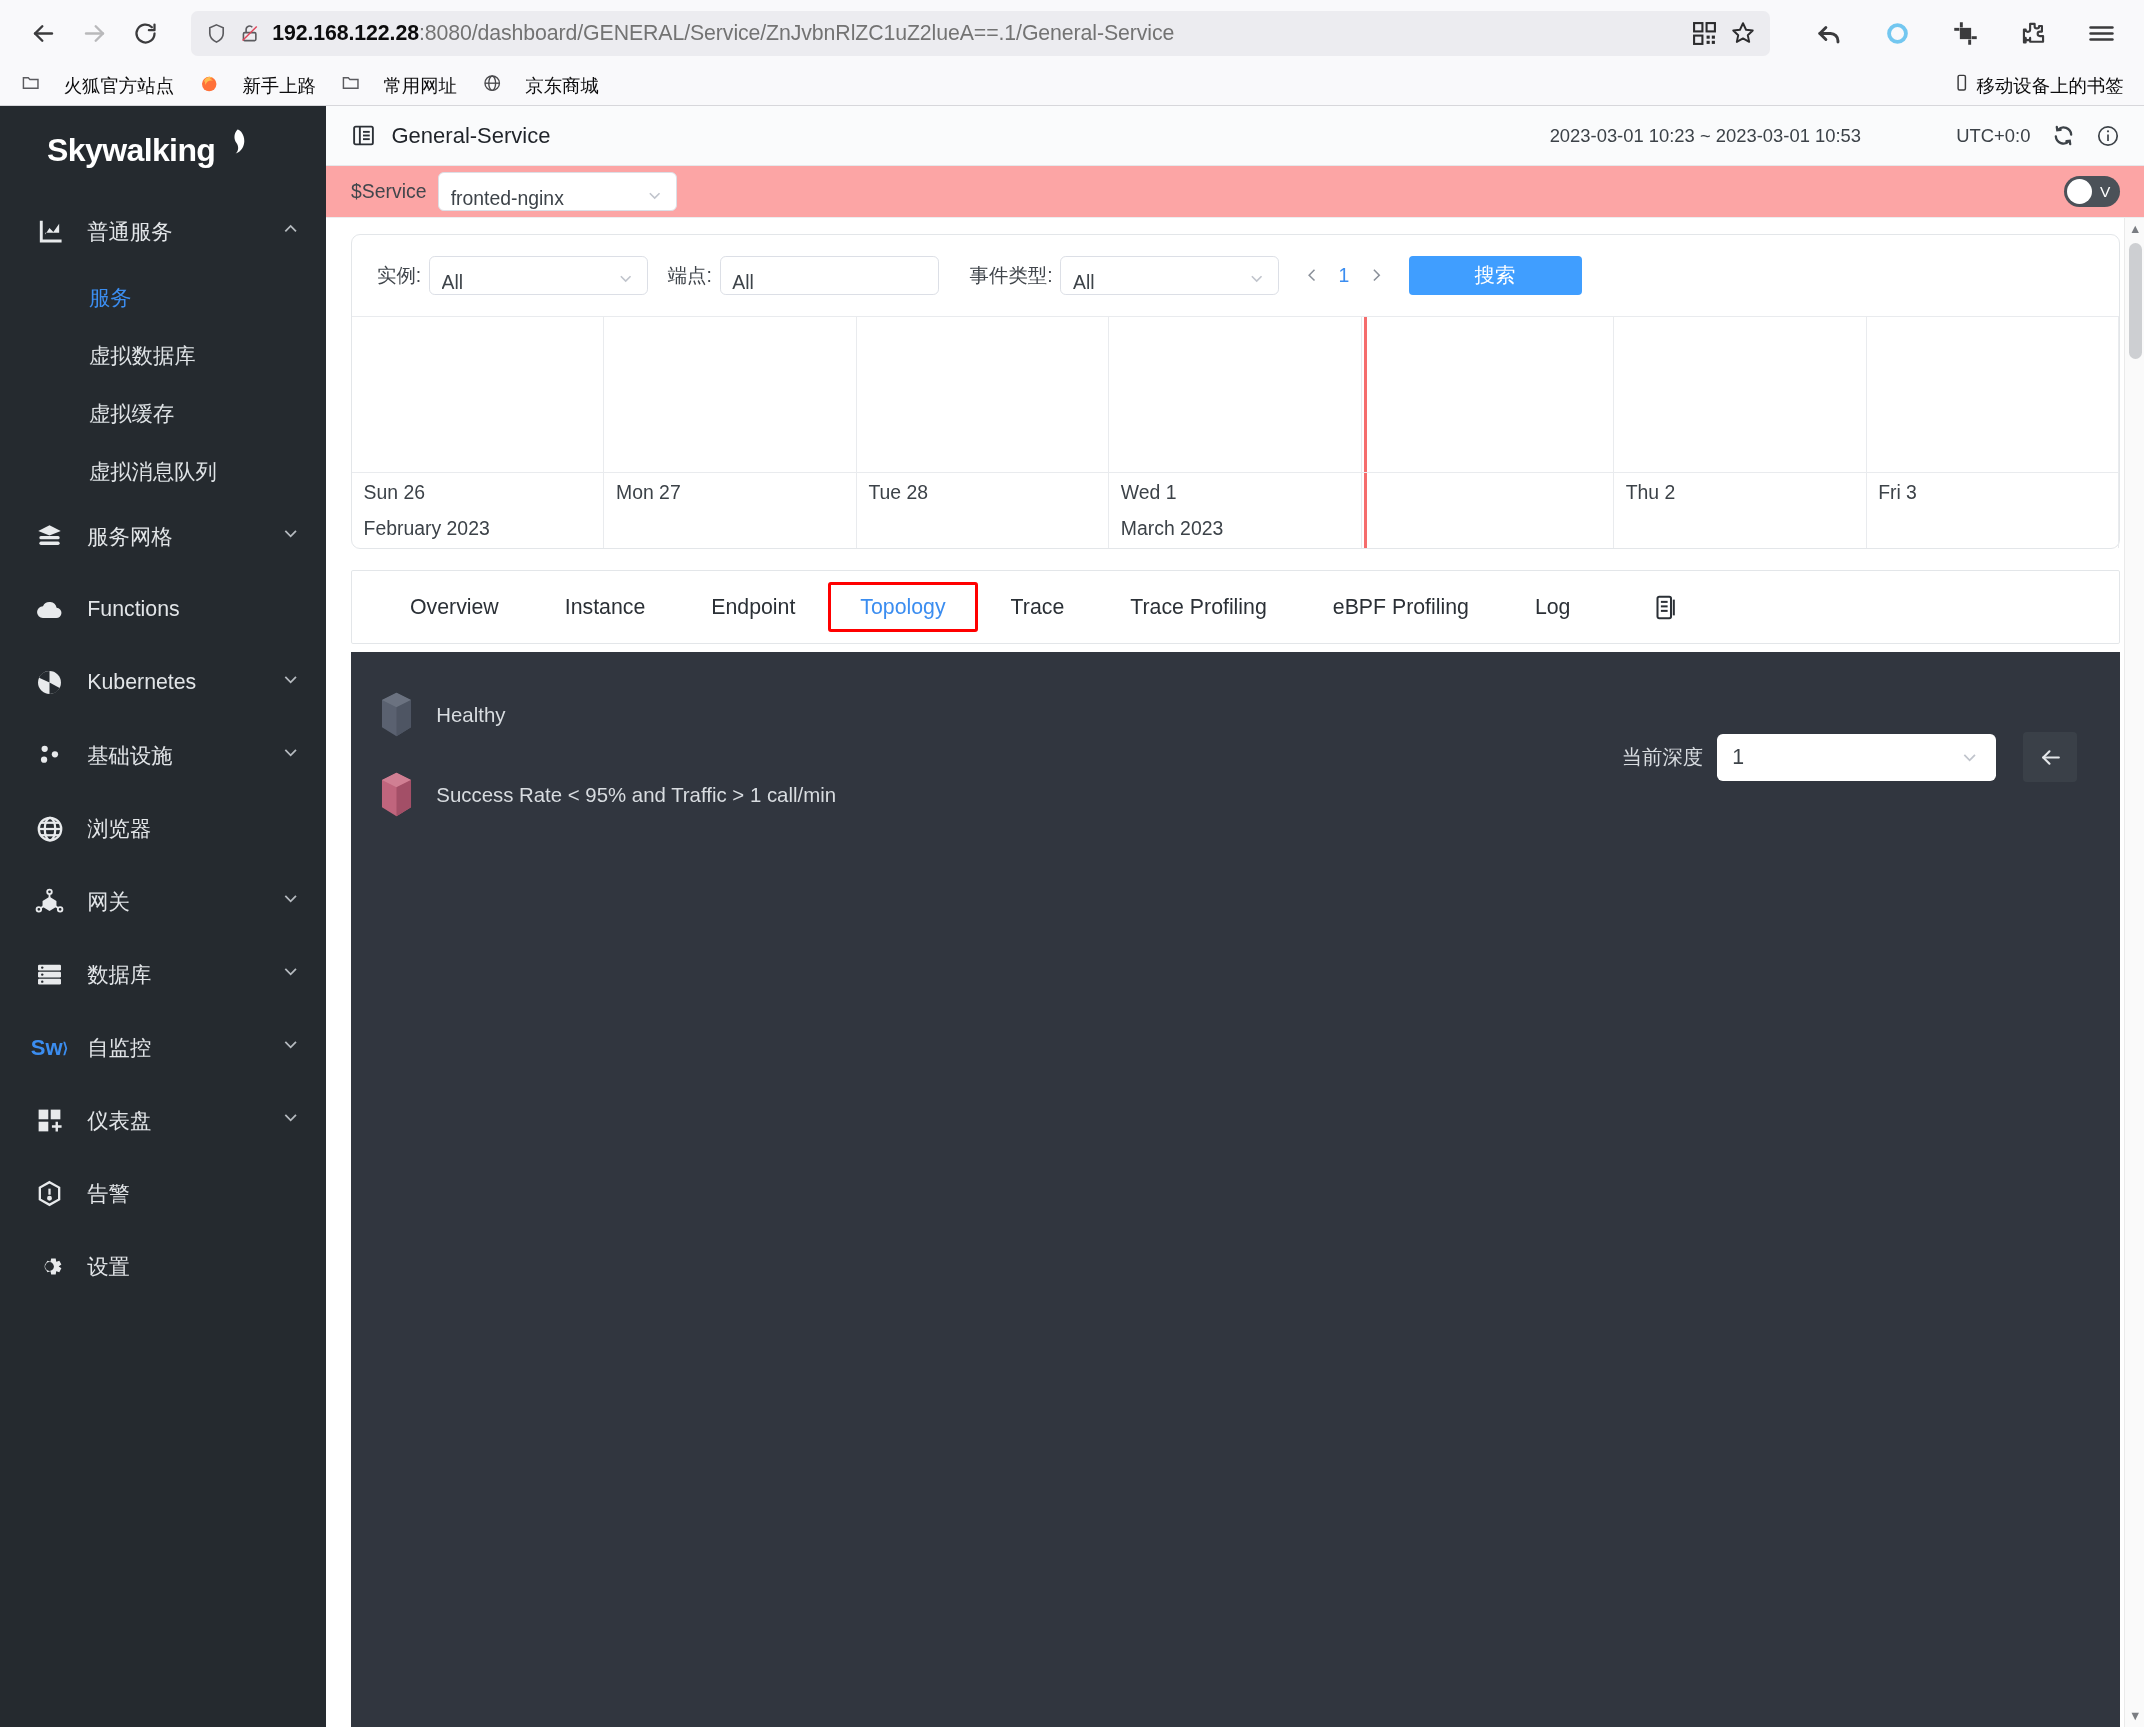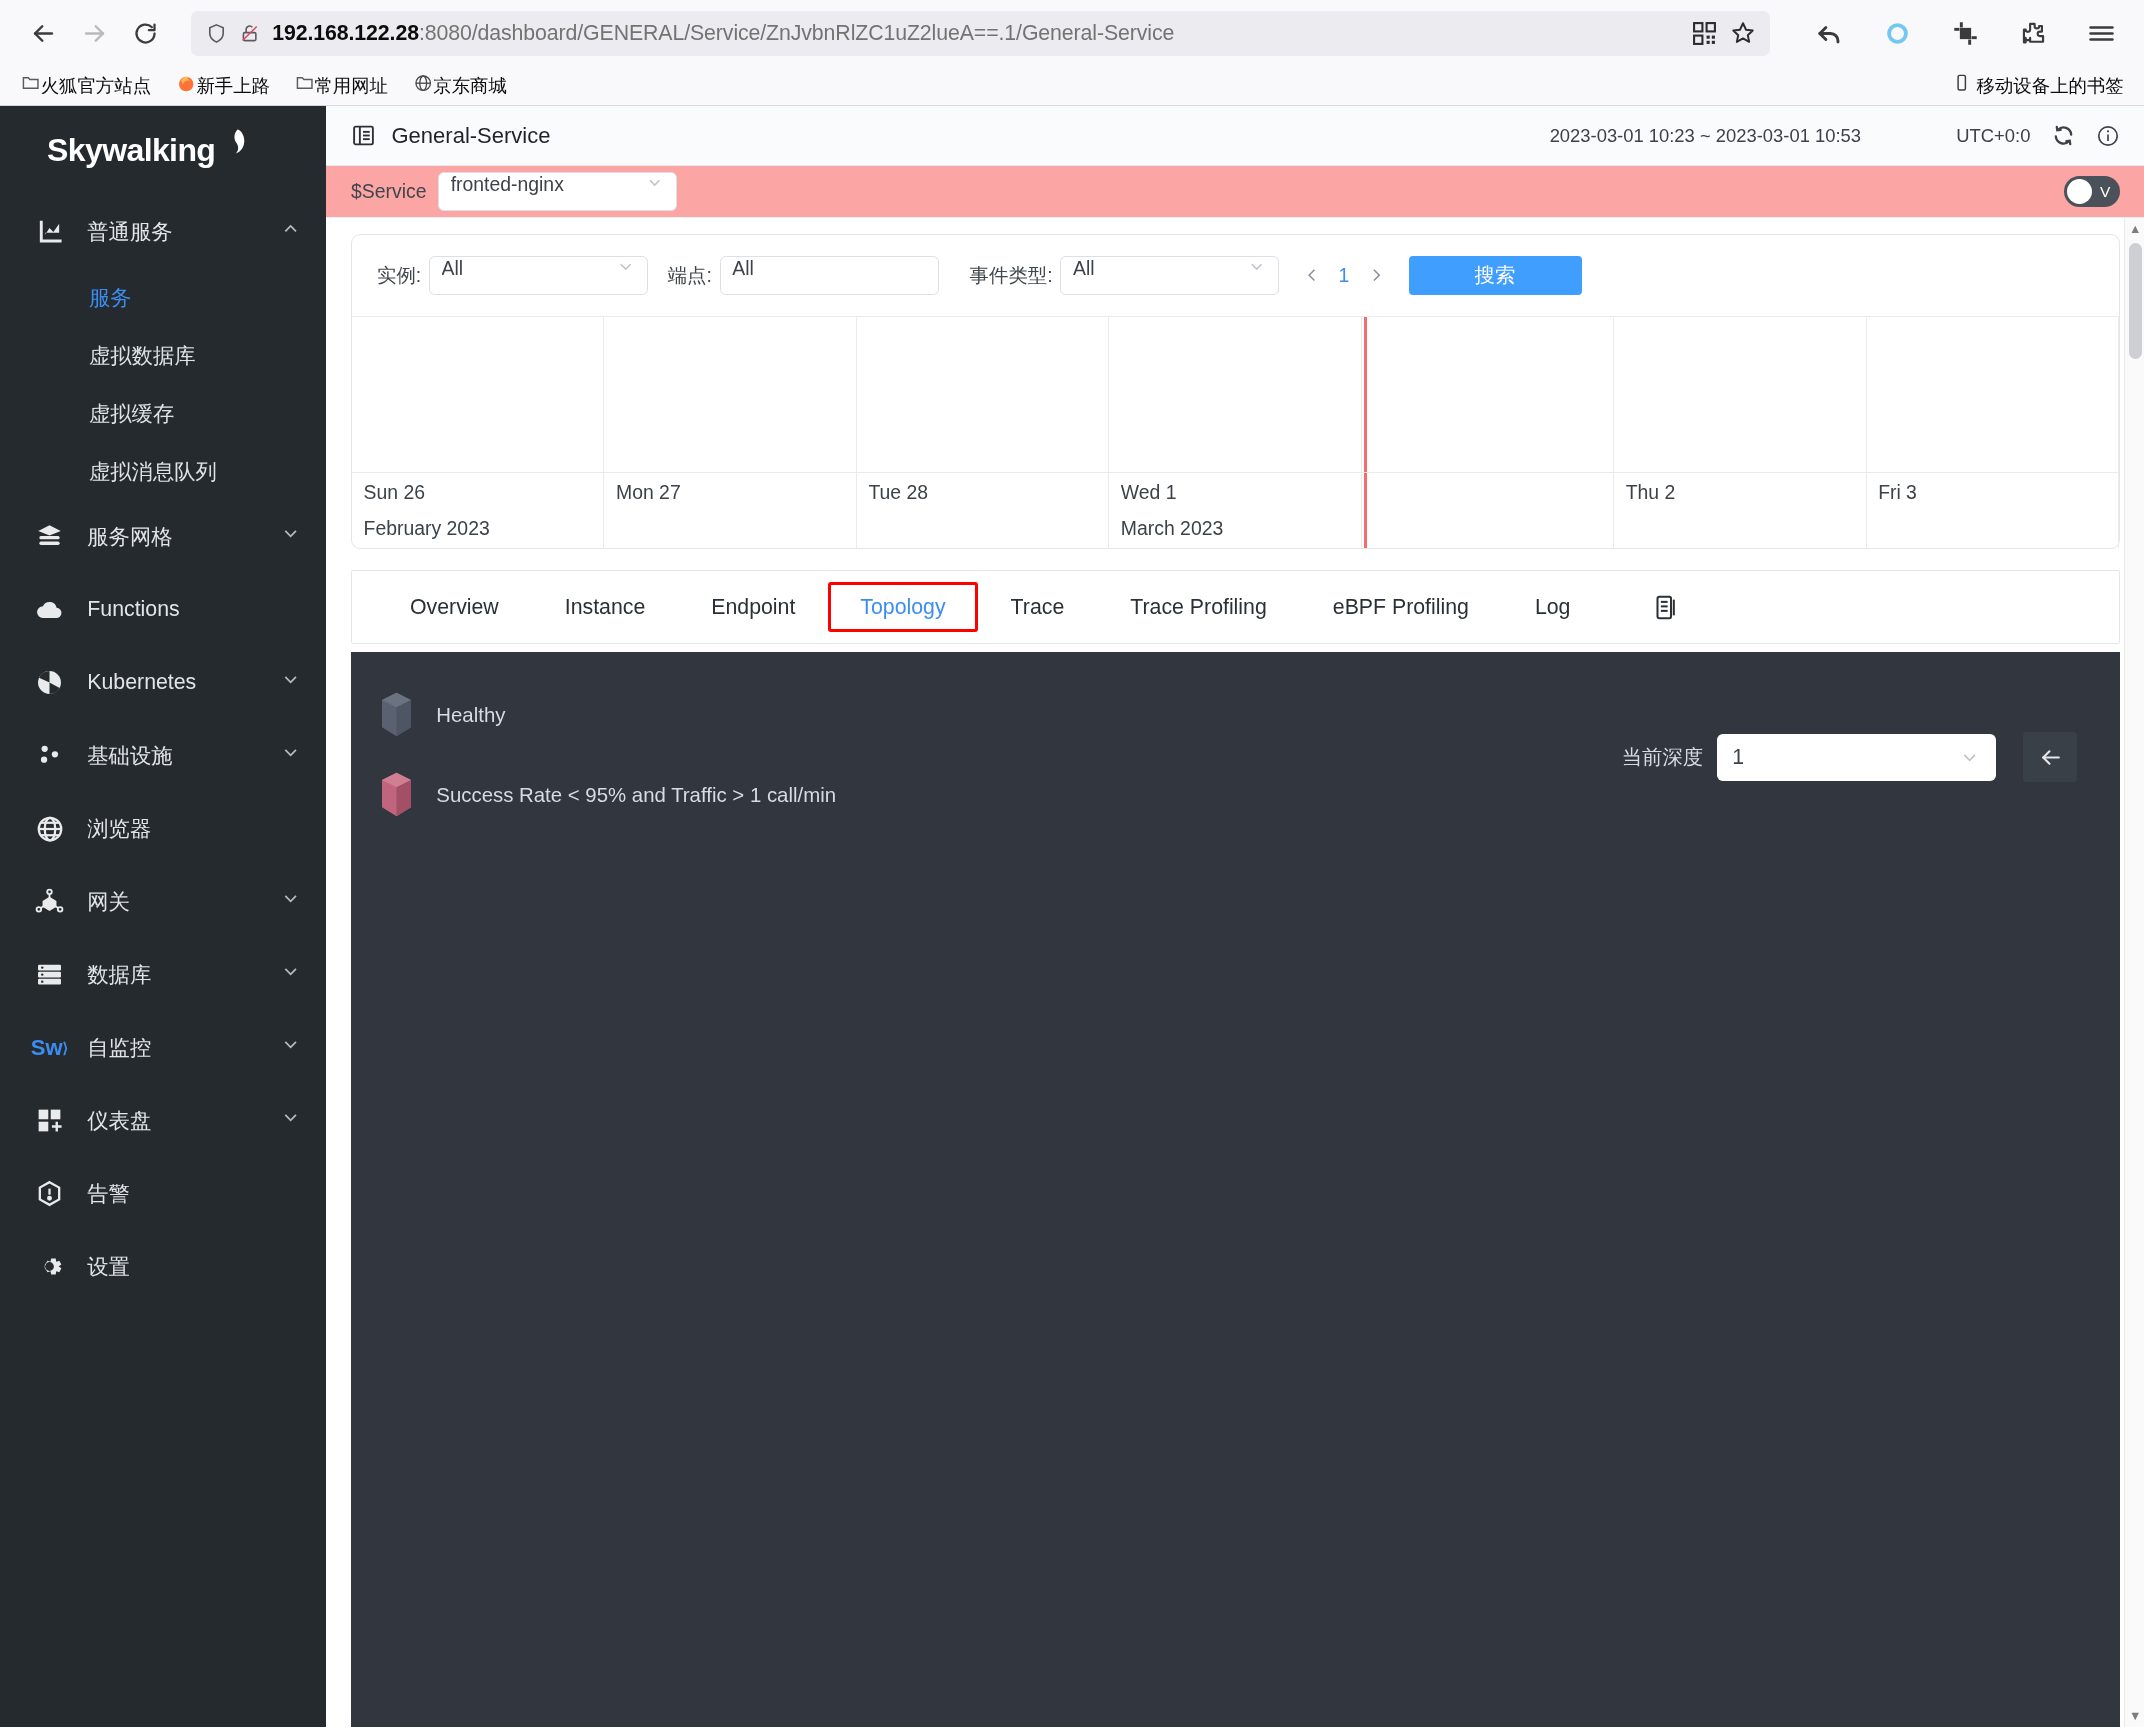--- a/index.html
+++ b/index.html
@@ -26,21 +26,21 @@
   .url-text {
     font-size:21.3px; color:#0c0c0d; white-space:nowrap; overflow:hidden;
     text-overflow:ellipsis; letter-spacing:-0.1px;
   }
   .url-text .host { font-weight:600; color:#0c0c0d; }
   .url-text .rest { color:#737373; }
   .urlbar-right { display:flex; align-items:center; gap:13.6px; margin-left:auto; }
   .toolbar-right { display:flex; align-items:center; gap:23px; padding-left:13.6px; }
 
   .bookmark-bar { display:flex; align-items:center; height:39px; padding:0 21.3px; gap:25px; position:relative; }
-  .bm { display:flex; align-items:flex-start; gap:0; font-size:18.4px; color:#0c0c0d; white-space:nowrap; }
+  .bm { display:flex; align-items:flex-start; gap:23px; font-size:18.4px; color:#0c0c0d; white-space:nowrap; }
   .bm-right { position:absolute; right:21.3px; display:flex; align-items:center; gap:5.8px; font-size:18.4px; color:#0c0c0d;text-align:center; }
 
   
   .app { display:flex; height:1621px; }
 
   
   .sidebar {
     width:326px; background:#252a2f; flex:none; color:#e8eaec; overflow:hidden;
     position:relative;
   }
@@ -71,21 +71,21 @@
   .page-title { font-size:22px; color:#1f2329; }
   .header-right { margin-left:auto; display:flex; align-items:center; gap:21.3px; font-size:18.4px; color:#3c4248; }
 
   .service-bar {
     height:52px; display:flex; align-items:center; padding:0 25px; gap:5.8px;
     border-bottom:1px solid #eceef0; background:#fca5a5;
   }
   .lbl { font-size:19.4px; color:#41464c; }
   .select {
     background:#fff; border:1px solid #dcdfe6; border-radius:5.8px; height:39px;
-    display:flex; align-items:flex-start; padding:0 11.6px; font-size:19.4px; color:#3d4349;
+    display:flex; align-items:flex-end; padding:0 11.6px; font-size:19.4px; color:#3d4349;
     position:relative; min-width:116px;
   }
   .select .sv { flex:1; white-space:nowrap; overflow:hidden; text-overflow:ellipsis; }
   .select .caret { color:#c0c4cc; margin-left:9.7px; flex:none; }
   .toggle {
     margin-left:auto; width:56px; height:31px; border-radius:15.5px; background:#4b5158;
     display:flex; align-items:center; padding:2.9px; position:relative;
   }
   .toggle .knob { width:25px; height:25px; border-radius:50%; background:#fff; }
   .toggle .tl { position:absolute; right:9.7px; color:#fff; font-size:15.5px; }

